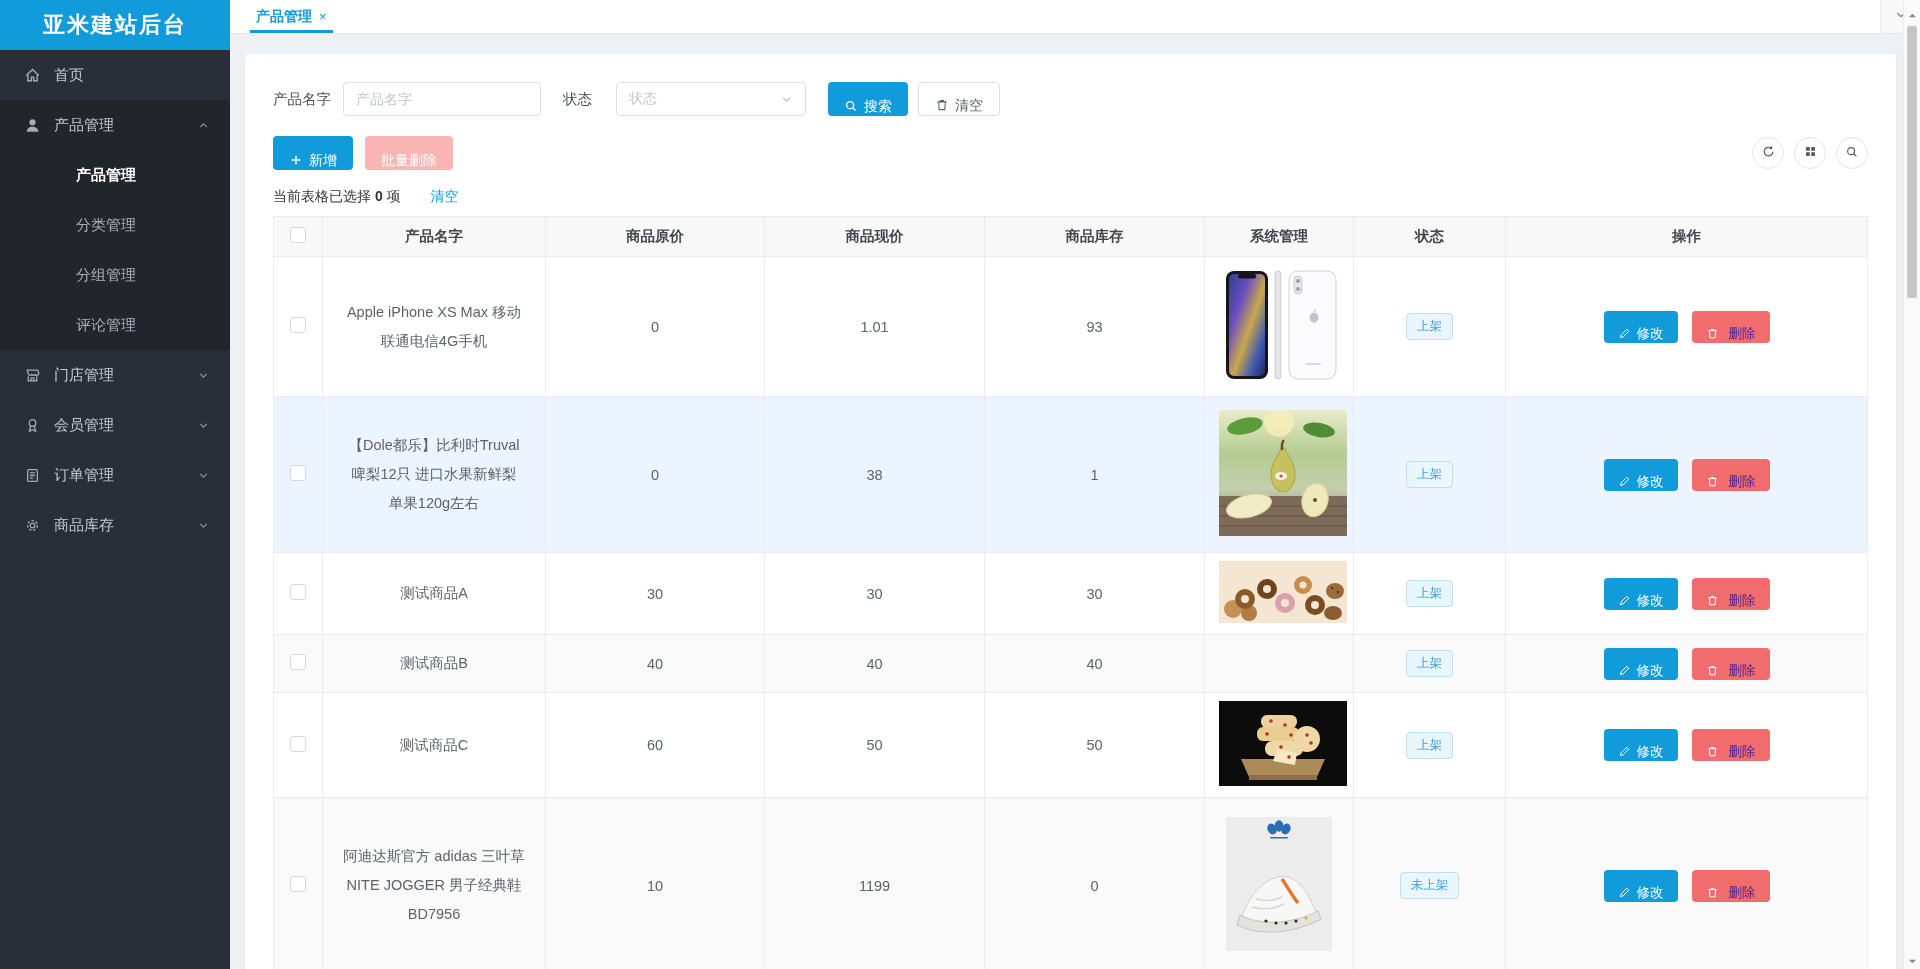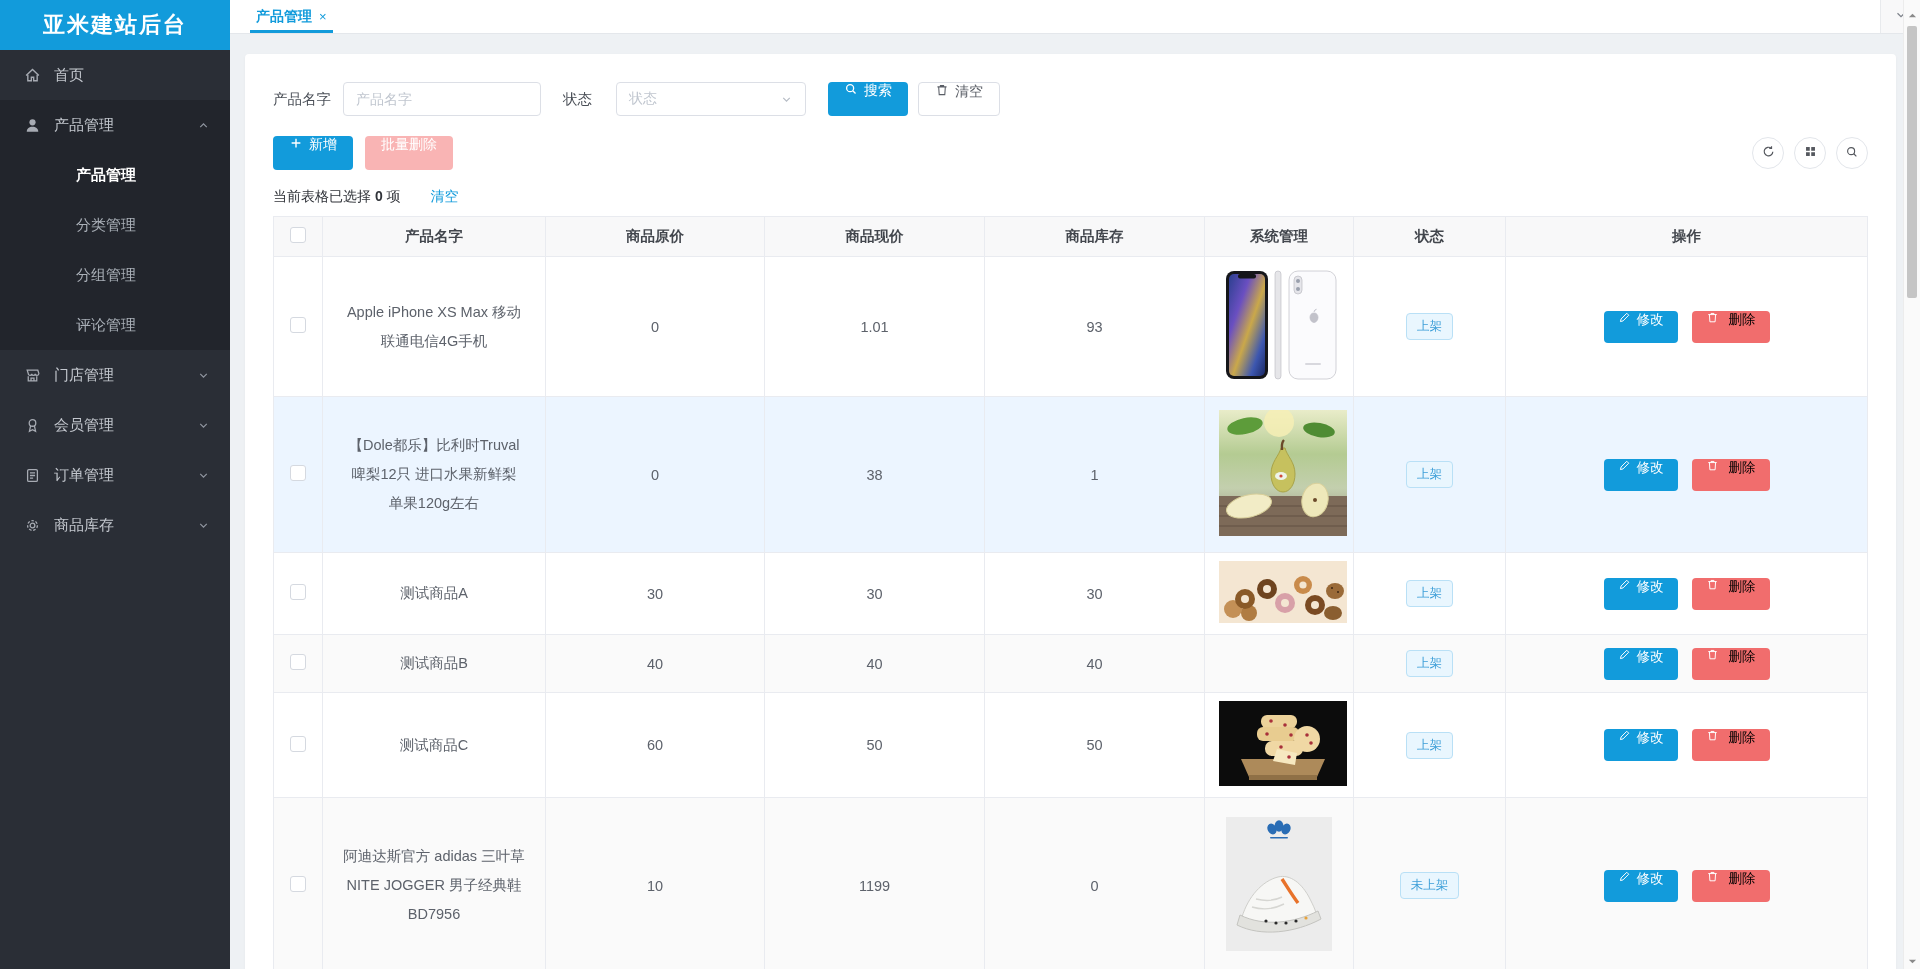--- a/index.html
+++ b/index.html
@@ -40,21 +40,21 @@
   .card{background:#fff; border-radius:4px; padding:28px; min-height:880px; box-shadow:0 1px 3px rgba(0,0,0,.04);}
 
   
   .filter-row{display:flex; align-items:center; margin-bottom:20px;}
   .filter-label{font-size:14.5px; color:#4a4f57; margin-right:12px;}
   .text-input{width:198px; height:34px; border:1px solid #dcdfe6; border-radius:4px; padding:0 12px; font-size:14px; color:#606266; outline:none; font-family:inherit;}
   .text-input::placeholder{color:#c0c6cf;}
   .select-box{width:190px; height:34px; border:1px solid #dcdfe6; border-radius:4px; padding:0 12px; display:flex; align-items:center; color:#c0c6cf; position:relative; margin-right:22px; cursor:pointer; background:#fff;}
   .select-box .chev{margin-left:auto; width:13px; height:13px; color:#b6bcc5; display:flex;}
   .ml18{margin-left:22px;}
-  .btn{height:34px; border:none; border-radius:4px; font-size:14px; font-family:inherit; display:inline-flex; align-items:flex-start; justify-content:center; gap:6px; padding:0 16px; cursor:pointer;}
+  .btn{height:34px; border:none; border-radius:4px; font-size:14px; font-family:inherit; display:inline-flex; align-items:flex-end; justify-content:center; gap:6px; padding:0 16px; cursor:pointer;}
   .btn svg{flex:0 0 auto;}
   .btn-primary{background:var(--primary); color:#fff;}
   .btn-plain{background:#fff; border:1px solid #dcdfe6; color:#5a5e66;}
   .btn-danger-disabled{background:var(--danger-disabled); color:#fff; cursor:not-allowed;}
   .gap10{margin-left:10px;}
 
   .toolbar-row{display:flex; align-items:center; gap:12px; margin-bottom:18px;}
   .toolbar-icons{margin-left:auto; display:flex; gap:10px;}
   .icon-btn{width:32px; height:32px; border-radius:50%; border:1px solid #e3e6eb; background:#fff; display:flex; align-items:center; justify-content:center; color:#55585e; cursor:pointer;}
 
@@ -69,21 +69,21 @@
   td{font-size:14.5px; color:#5d626b; padding:8px 14px;}
   .cell-name{line-height:2; padding:8px 20px;}
   tr.r1 td{height:140px;border-radius:22px;} tr.r2 td{height:156px;} tr.r3 td{height:78px;}
   tr.r4 td{height:58px;} tr.r5 td{height:92px;} tr.r6 td{height:176px;}
   tr.stripe td{background:var(--row-stripe);}
   tr.hovered td{background:var(--row-hover);}
   .checkbox{display:inline-block; width:16px; height:16px; border:1px solid #d5d9e0; border-radius:3px; background:#fff; cursor:pointer;}
   .thumb{display:inline-block; line-height:0;}
   .tag{display:inline-block; padding:4px 10px; font-size:12.5px; color:var(--tag-text); background:var(--tag-bg); border:1px solid var(--tag-border); border-radius:4px; white-space:nowrap;}
   .btn-sm{height:32px; padding:0 14px; font-size:13.5px;}
-  .btn-danger{background:var(--danger); color:#000000;gap:10px;}
+  .btn-danger{background:var(--danger); color:#4c1d95;gap:10px;}
   .actions{display:flex; gap:14px; justify-content:center;}
 
   
   .scrollbar{position:absolute; right:0; top:0; bottom:0; width:17px; background:#fafafa; border-left:1px solid #ececec; z-index:20;}
   .sb-thumb{position:absolute; left:3px; top:26px; width:10px; height:272px; background:#c5c5c5; border-radius:2px;}
   .sb-arrow{position:absolute; left:4px; width:9px; height:9px; color:#8a8a8a;}
   .sb-arrow.up{top:7px;} .sb-arrow.down{bottom:7px;}
 </style>
 </head>
 <body>

